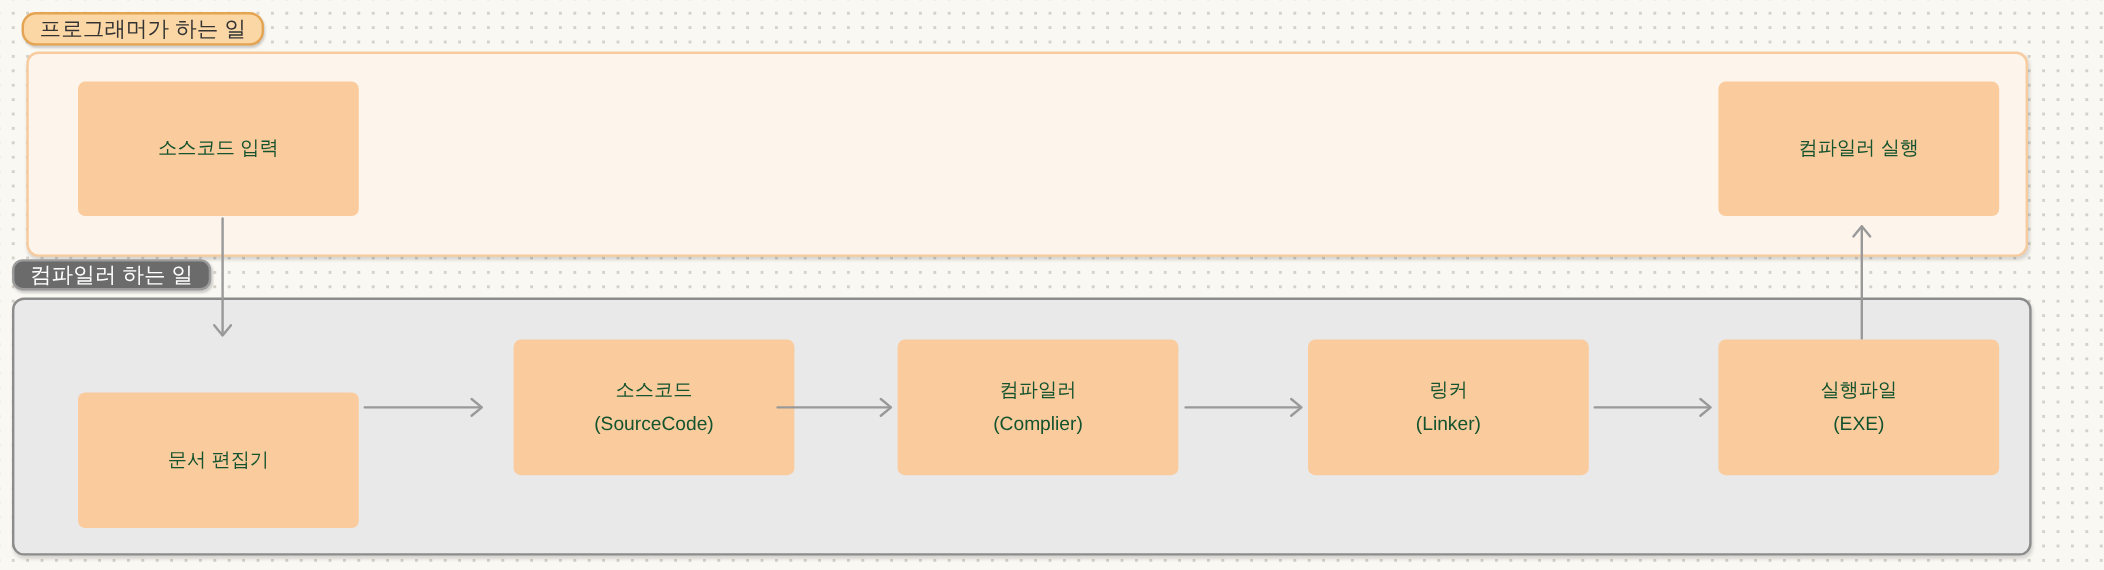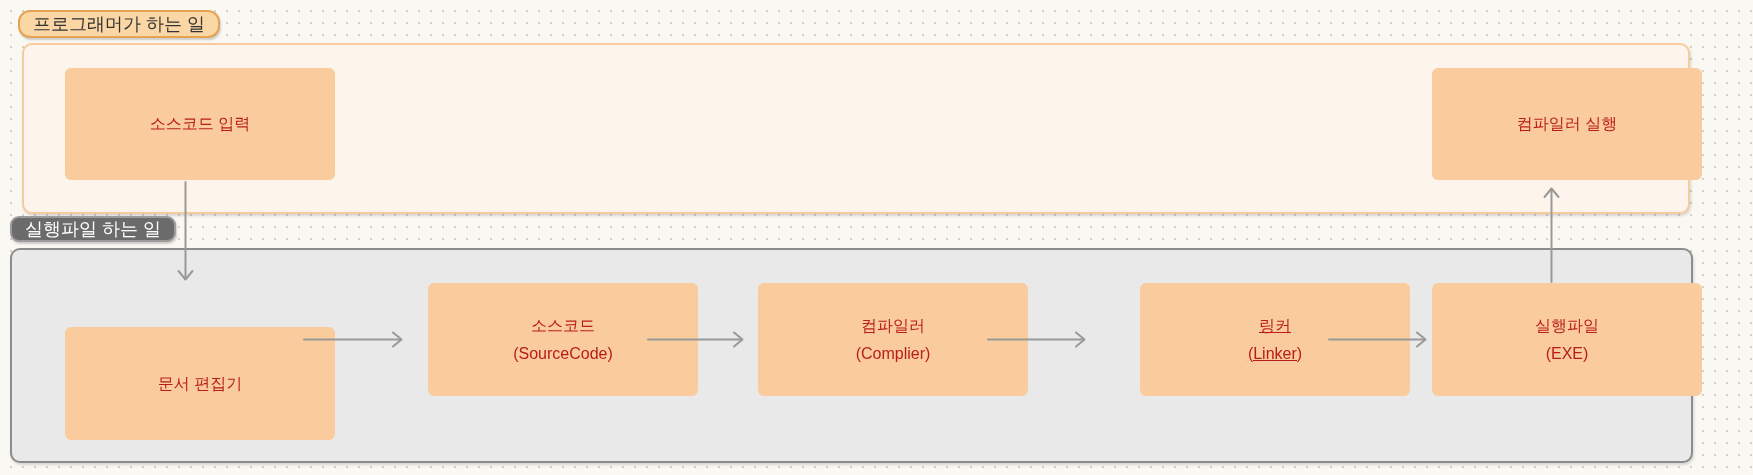--- a/index.html
+++ b/index.html
@@ -62,42 +62,42 @@
     height: 26px;
     background: #6B6B6B;
     border: 2px solid #9B9B9B;
     border-radius: 9px;
     color: #FFFFFF;
   }
 
   
   .node {
     position: absolute;
-    width: 270px;
+    width: 234px;
     height: 112px;
     background: #FACC9D;
     border-radius: 6px;
     display: flex;
     flex-direction: column;
     align-items: center;
     justify-content: center;
     text-align: center;
-    color: #b91c1c;
+    color: #14532d;
     font-size: 16px;
     line-height: 1.7;
   }
   .group-computer .node { height: 113px; }
 
   .node-source-input { left: 41px;   top: 23px; }
   .node-program-run  { left: 1408px; top: 23px; }
 
   .node-editor      { left: 53px;   top: 33px; margin-top: 44px; }
   .node-source-code { left: 395px;  top: 33px; margin-left: 21px; }
-  .node-compiler    { left: 736px;  top: 33px; margin-left: 10px; }
-  .node-linker      { left: 1128px; top: 33px; text-decoration: underline; }
+  .node-compiler    { left: 736px;  top: 33px; }
+  .node-linker      { left: 1078px; top: 33px; }
   .node-exe         { left: 1420px; top: 33px; }
 
   
   .arrow-layer {
     position: absolute;
     left: 0; top: 0;
     width: 1753px;
     height: 475px;
     pointer-events: none;
   }
@@ -123,21 +123,21 @@
     <div class="node node-source-input">
       <span>소스코드 입력</span>
     </div>
 
     <div class="node node-program-run">
       <span>컴파일러 실행</span>
     </div>
   </div>
 
   <div class="group-label label-computer">
-    <span>실행파일 하는 일</span>
+    <span>컴파일러 하는 일</span>
   </div>
 
   <div class="group-box group-computer">
 
     <div class="node node-editor">
       <span>문서 편집기</span>
     </div>
 
     <div class="node node-source-code">
       <span>소스코드</span>

